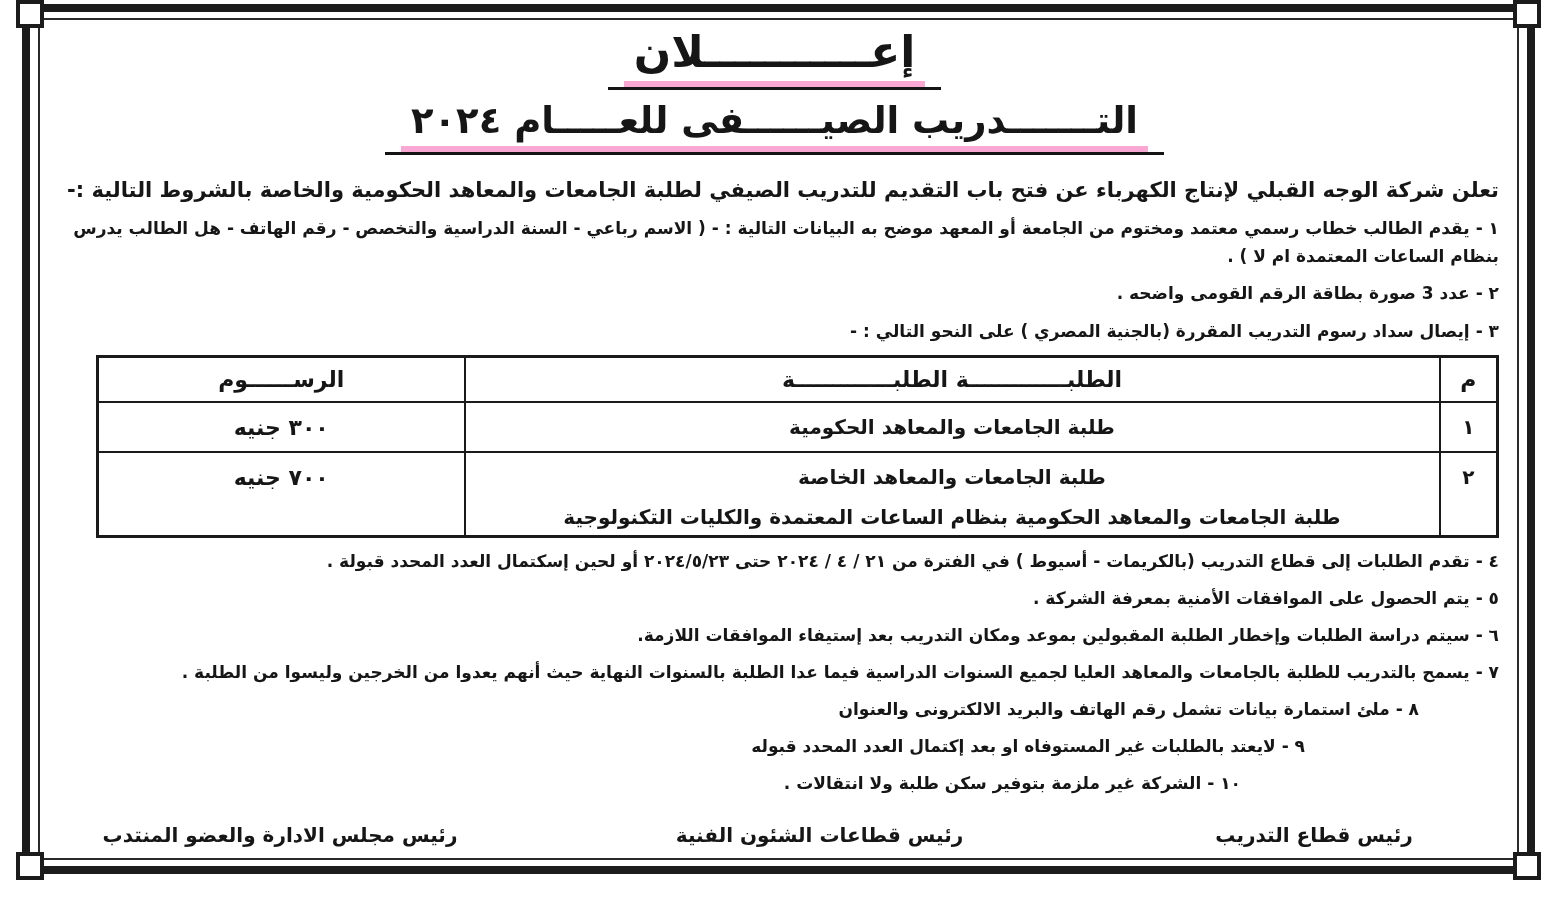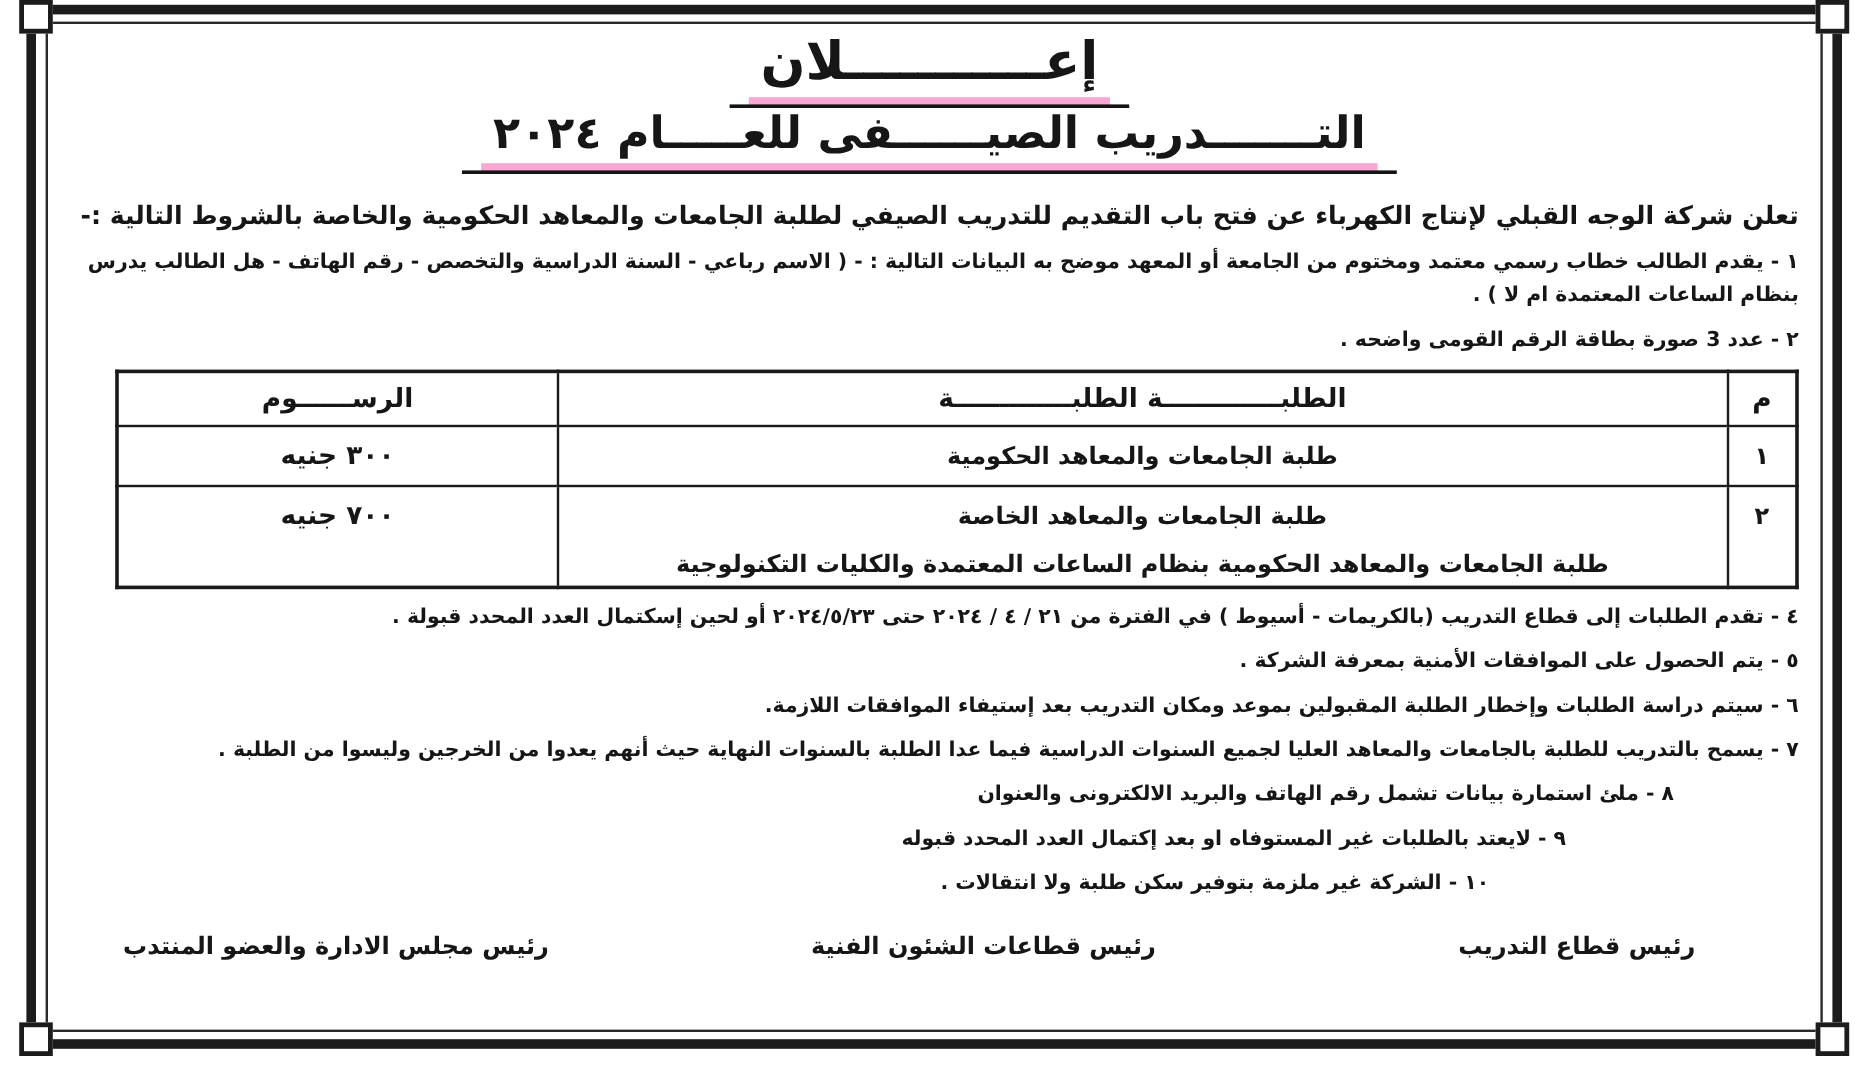--- a/index.html
+++ b/index.html
@@ -32,36 +32,36 @@
 
   
   .content{
     position:absolute; left:50px; right:48px; top:18px; bottom:30px;
     z-index:2;
   }
   .title1{
     text-align:center; font-size:44px; font-weight:bold; margin-top:8px;
   }
   .title2{
-    text-align:center; font-size:37px; font-weight:bold; 
+    text-align:center; font-size:37px; font-weight:bold; margin-top:10px;
   }
   .u2{ position:relative; display:inline-block; padding:0 10px 4px;
        border-bottom:8px solid #f9a8d4; }
   .u2::after{
     content:""; position:absolute; left:-16px; right:-16px; bottom:-9px;
     height:3px; background:#141414;
   }
   .intro{
     font-size:21px; font-weight:bold; margin-top:22px; line-height:1.4;
   }
   .cond{
     font-size:17px; font-weight:bold; line-height:1.65; margin-top:9px;
   }
   .cond .num{ letter-spacing:1px; }
-  .cond.i8{ margin-right:104px; }
+  .cond.i8{ margin-right:80px; }
   .cond.i9{ margin-right:194px; }
   .cond.i10{ margin-right:258px; }
 
   
   table.fees{
     border-collapse:collapse; width:1400px; margin:10px 0 4px auto;
     margin-left:auto; margin-right:0;
     table-layout:fixed;
   }
   table.fees th, table.fees td{
@@ -103,20 +103,21 @@
 
 <div class="content">
 
   <div class="title1"><span class="u2">إعـــــــــــلان</span></div>
   <div class="title2"><span class="u2">التـــــــدريب الصيــــــفى للعـــــام ٢٠٢٤</span></div>
 
   <p class="intro">تعلن شركة الوجه القبلي لإنتاج الكهرباء عن فتح باب التقديم للتدريب الصيفي لطلبة الجامعات والمعاهد الحكومية والخاصة بالشروط التالية :-</p>
 
   <p class="cond"><span class="num">١ -</span> <span>يقدم الطالب خطاب رسمي معتمد ومختوم من الجامعة أو المعهد موضح به البيانات التالية : - ( الاسم رباعي - السنة الدراسية والتخصص - رقم الهاتف - هل الطالب يدرس بنظام الساعات المعتمدة ام لا ) .</span></p>
   <p class="cond"><span class="num">٢ -</span> <span>عدد 3 صورة بطاقة الرقم القومى واضحه .</span></p>
+  <p class="cond"><span class="num">٣ -</span> <span>إيصال سداد رسوم التدريب المقررة (بالجنية المصري ) على النحو التالي : -</span></p>
 
   <table class="fees">
     <colgroup>
         <col class="c-idx">
         <col class="c-desc">
         <col class="c-fees">
       </colgroup>
     <thead>
       <tr>
         <th>م</th>

